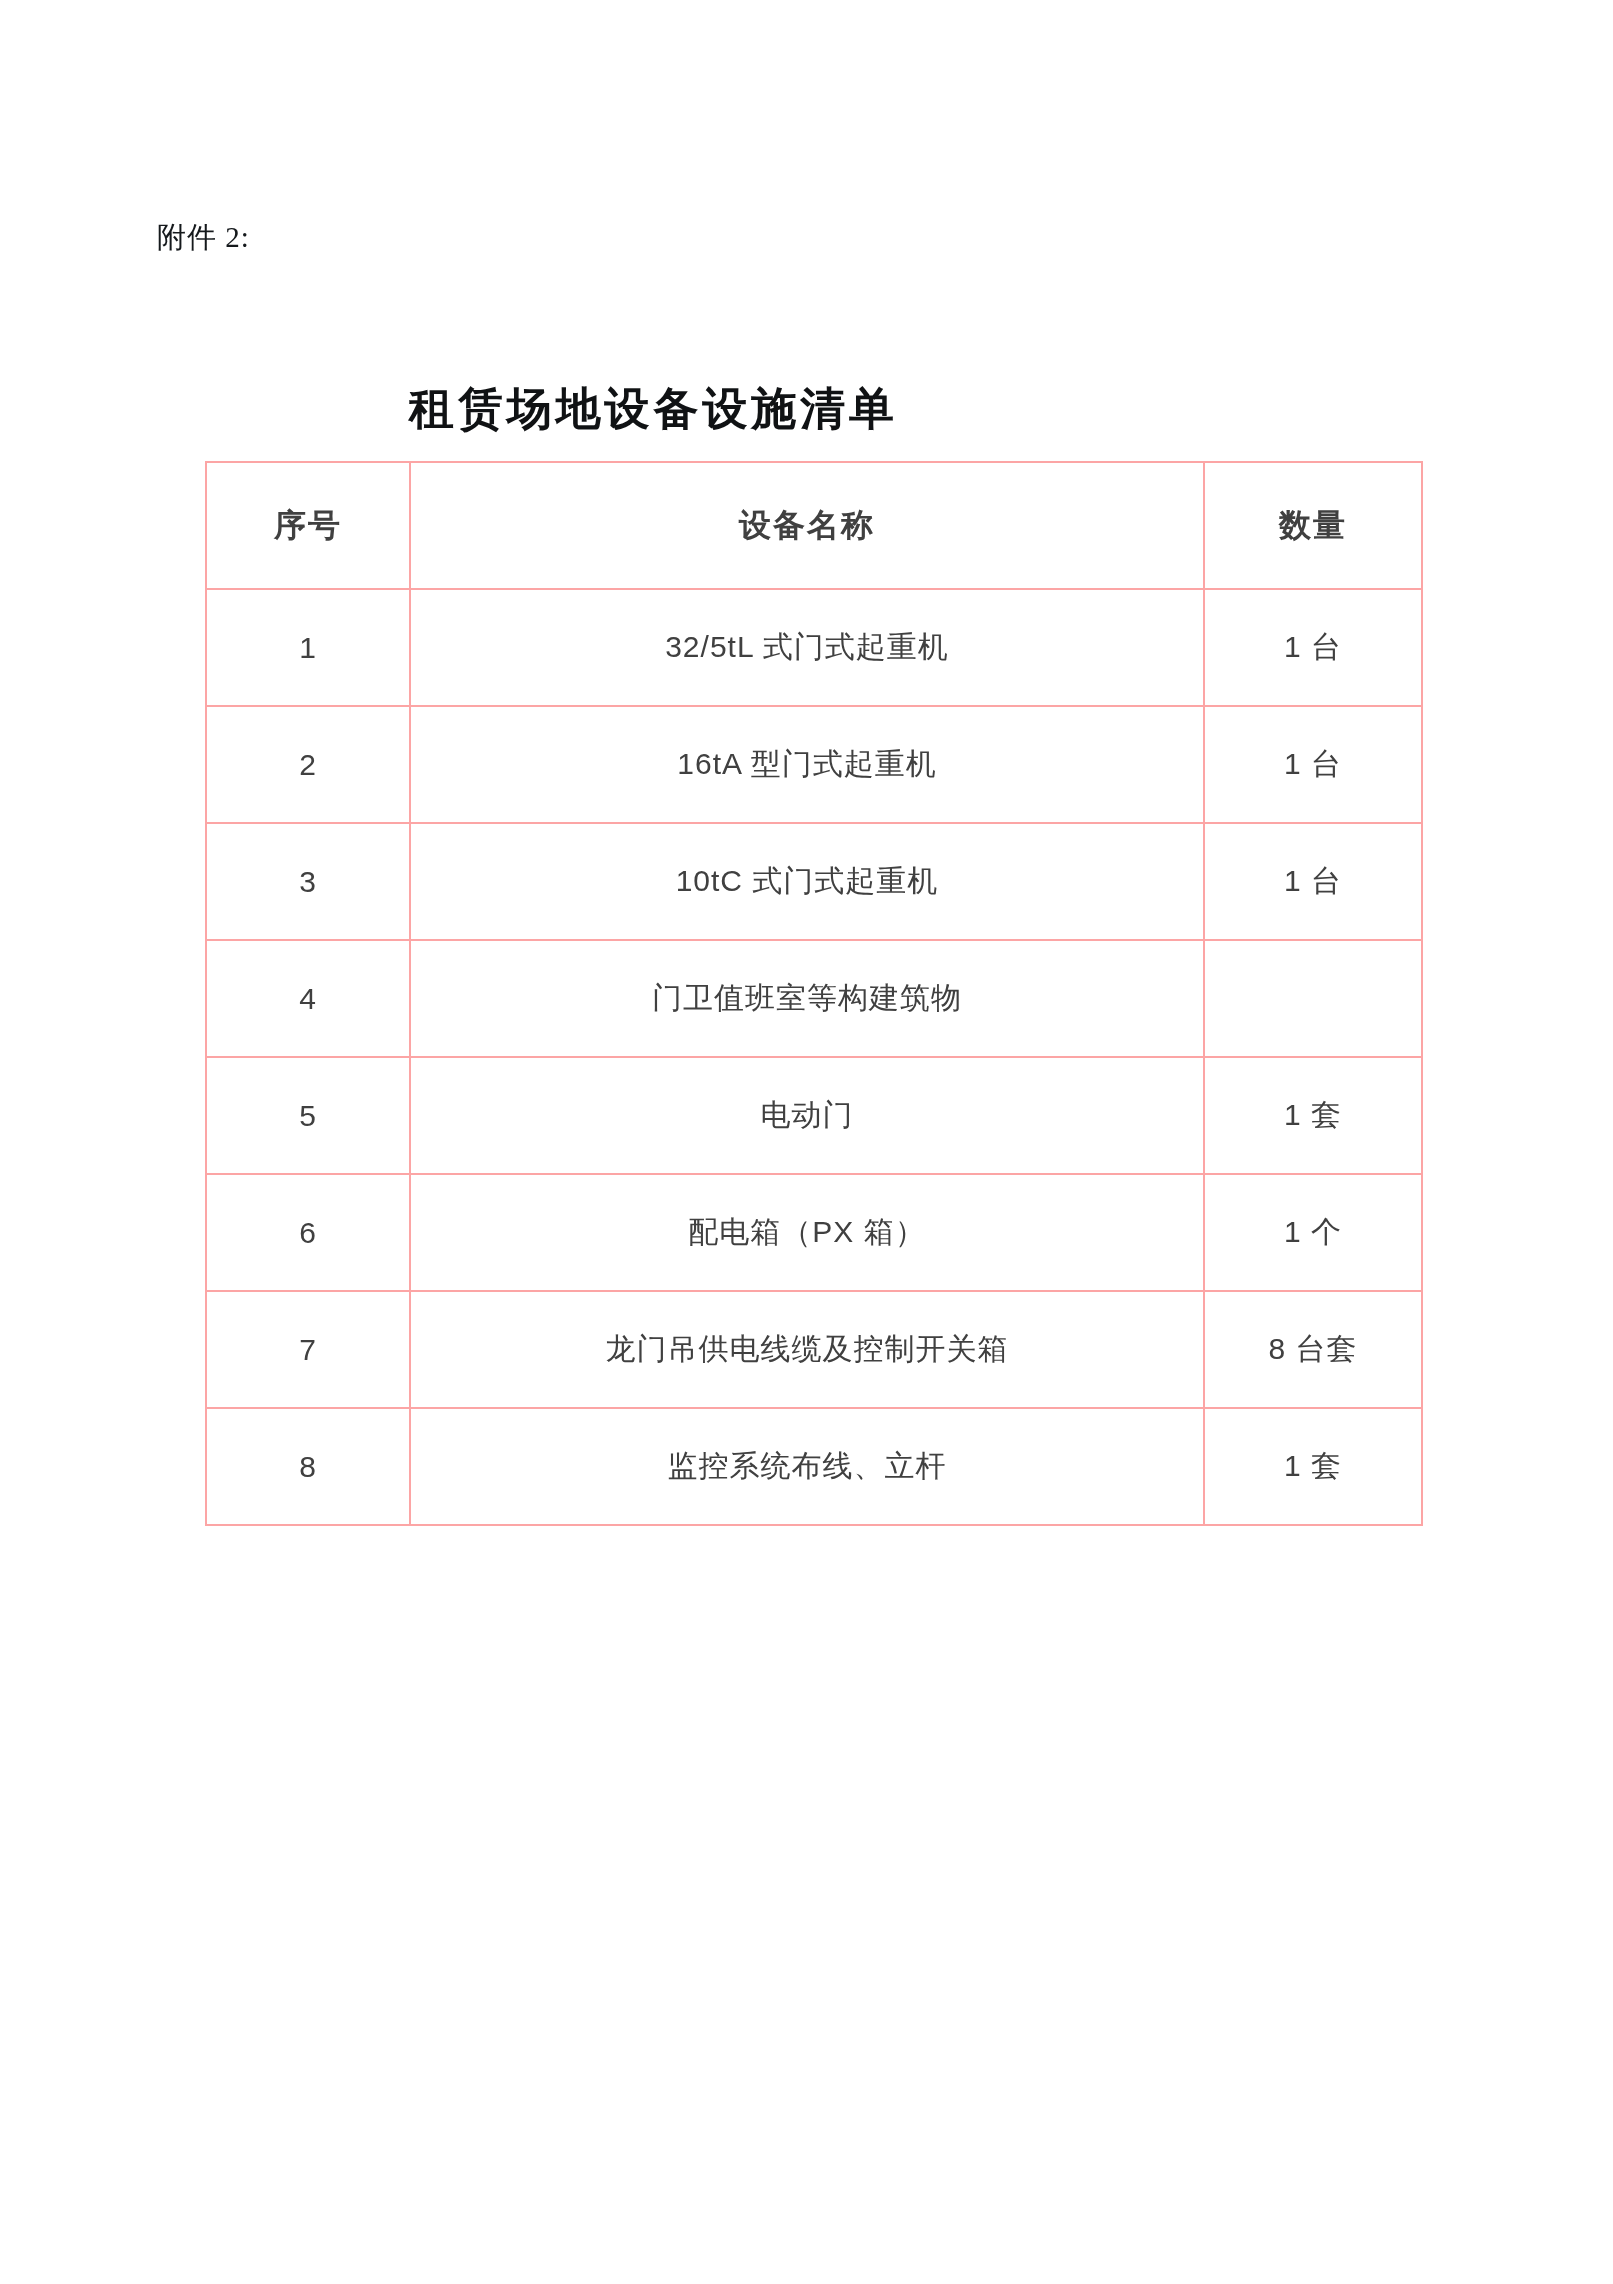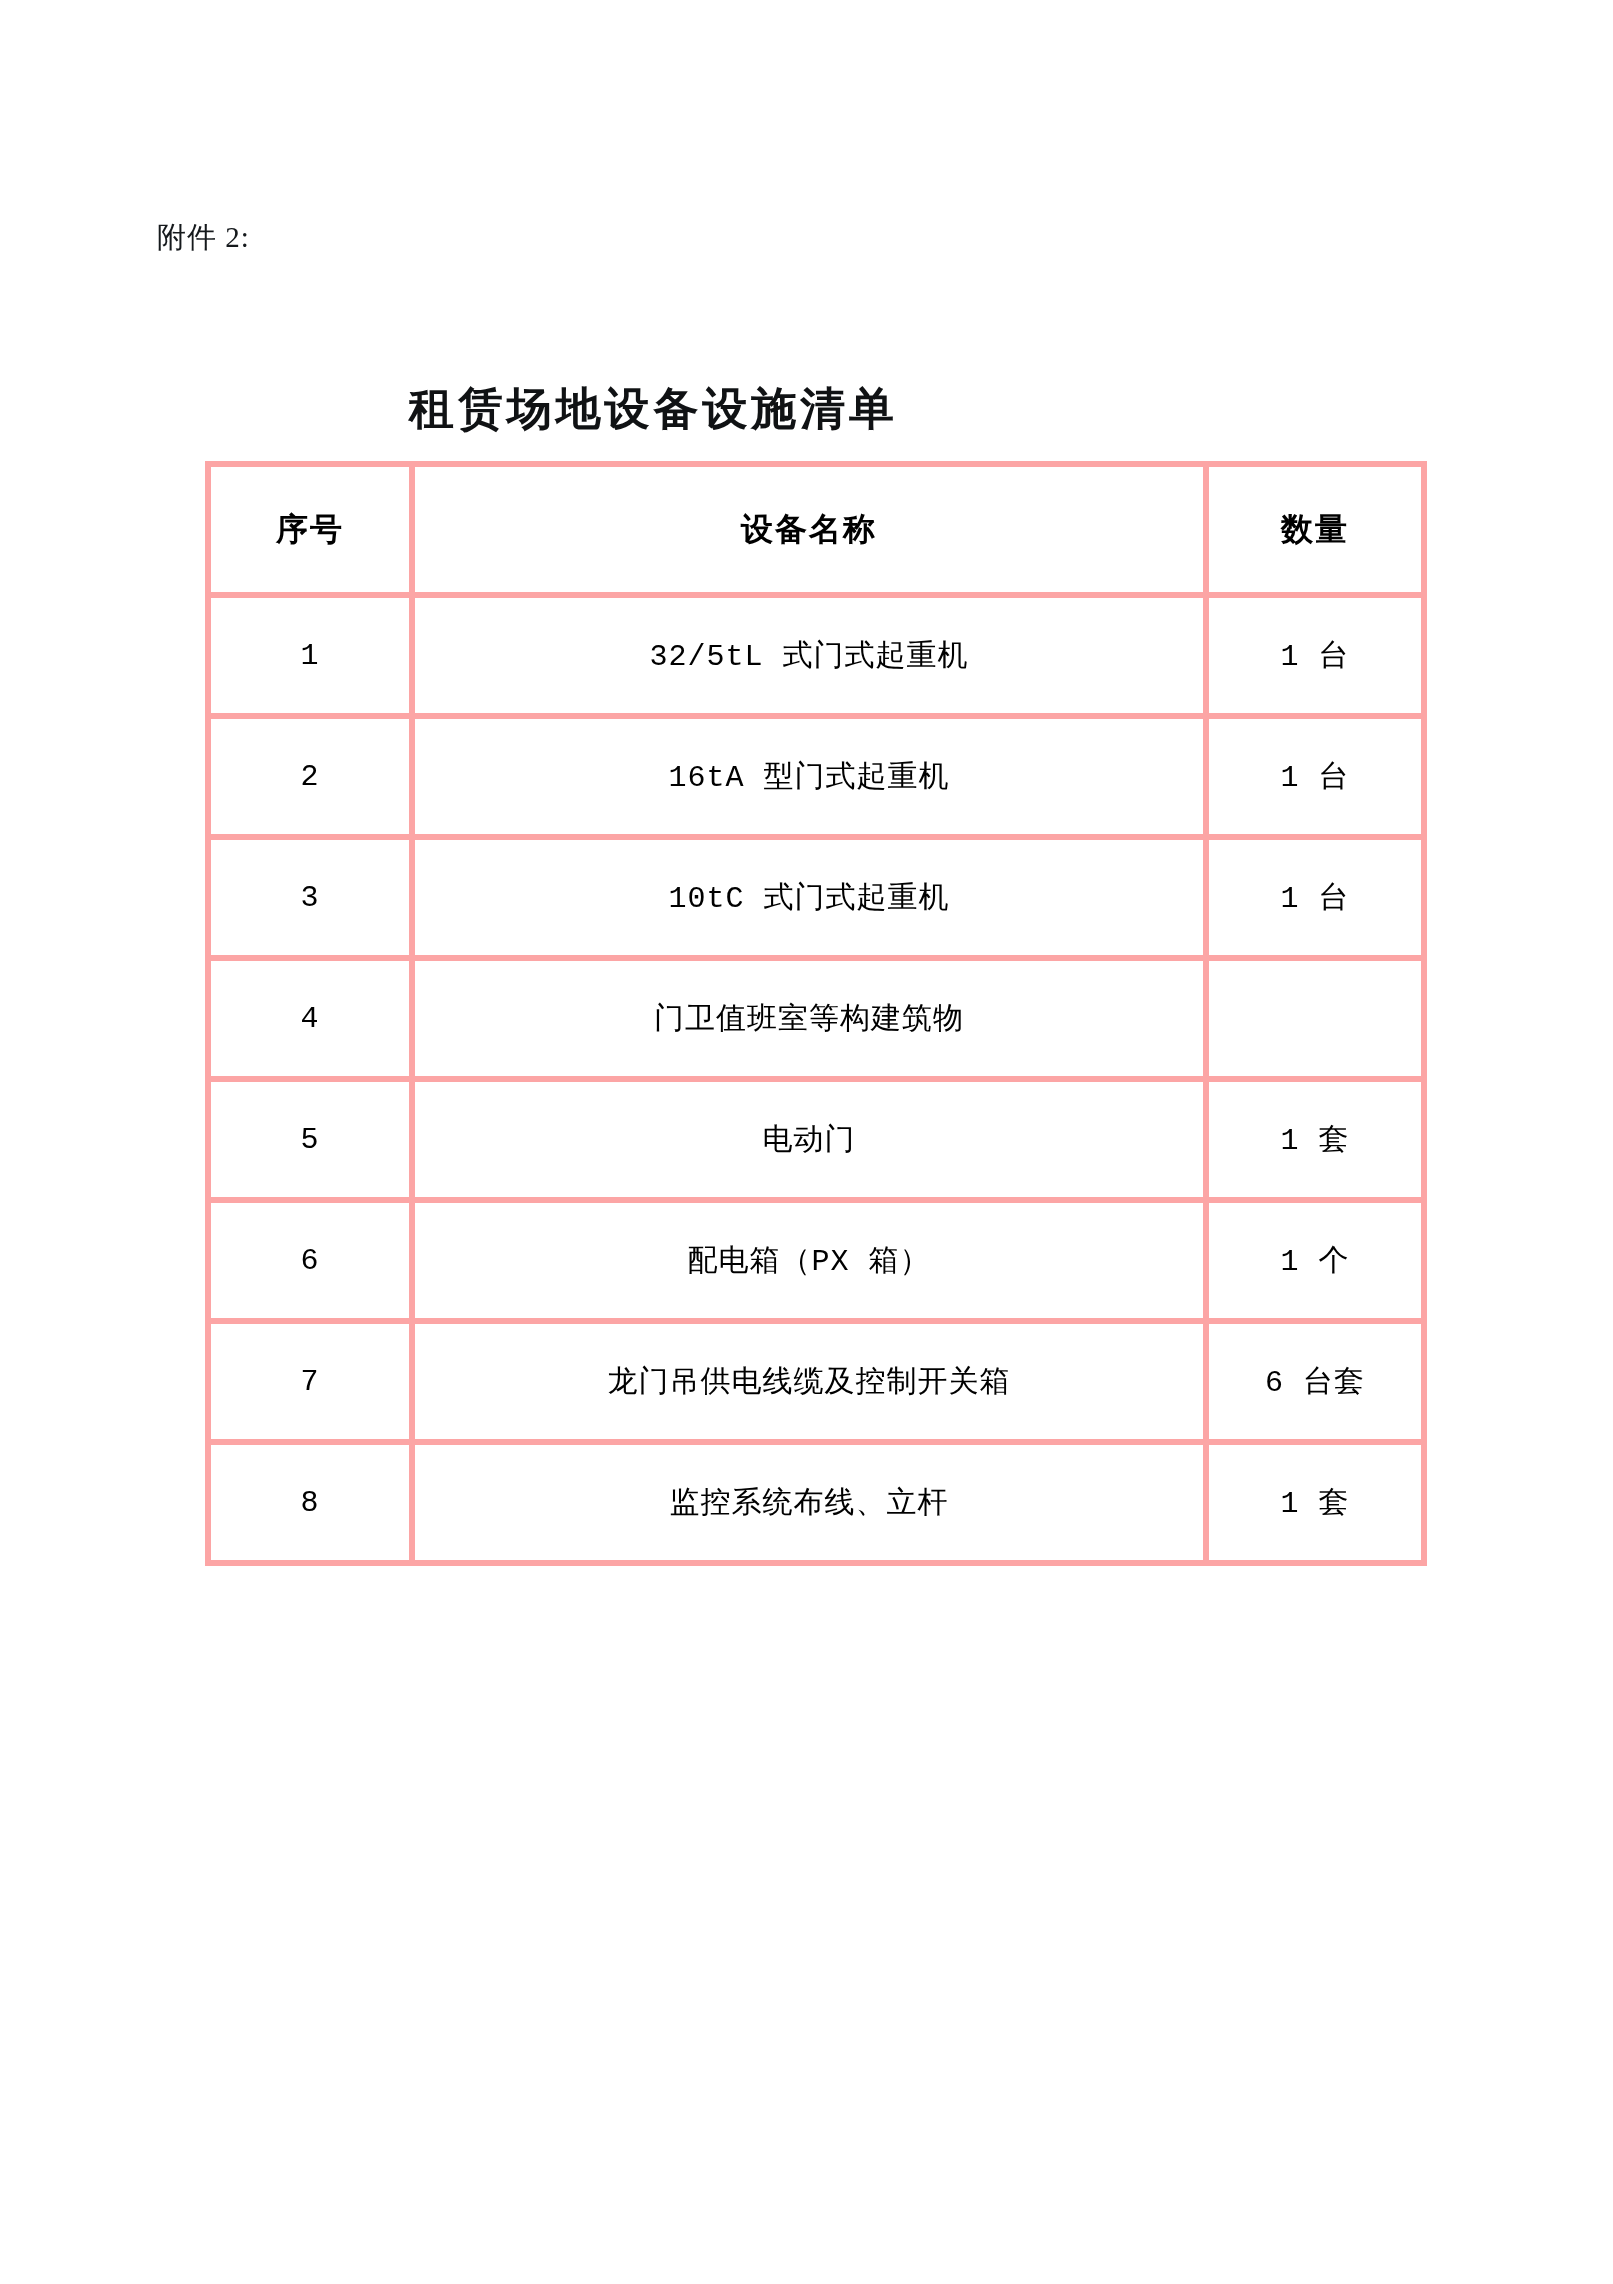--- a/index.html
+++ b/index.html
@@ -48,28 +48,28 @@
     left: 205px;
     top: 461px;
     width: 1215px;
   }
   table.equipment-table {
     border-collapse: collapse;
     width: 1215px;
     table-layout: fixed;
   }
   table.equipment-table td, table.equipment-table th {
-    border: 6px solid #fca5a5;
+    border: 2px solid #fca5a5;
     text-align: center;
     vertical-align: middle;
     font-size: 30px;
     font-weight: normal;
-    color: #000000;
+    color: #404040;
     padding: 0;
-    font-family: Liberation Mono, monospace;
+    font-family: Liberation Sans, sans-serif;
   }
   table.equipment-table thead td {
     height: 125px;
     font-weight: bold;
     font-size: 32px;
     letter-spacing: 2px;
   }
   table.equipment-table tbody td {
     height: 115px;
     letter-spacing: 1px;
@@ -132,21 +132,21 @@
           <td>1 套</td>
         </tr>
         <tr>
           <td class="cell-num">6</td>
           <td>配电箱（PX 箱）</td>
           <td>1 个</td>
         </tr>
         <tr>
           <td class="cell-num">7</td>
           <td>龙门吊供电线缆及控制开关箱</td>
-          <td>6 台套</td>
+          <td>8 台套</td>
         </tr>
         <tr>
           <td class="cell-num">8</td>
           <td>监控系统布线、立杆</td>
           <td>1 套</td>
         </tr>
       </tbody>
     </table>
   </div>
 

